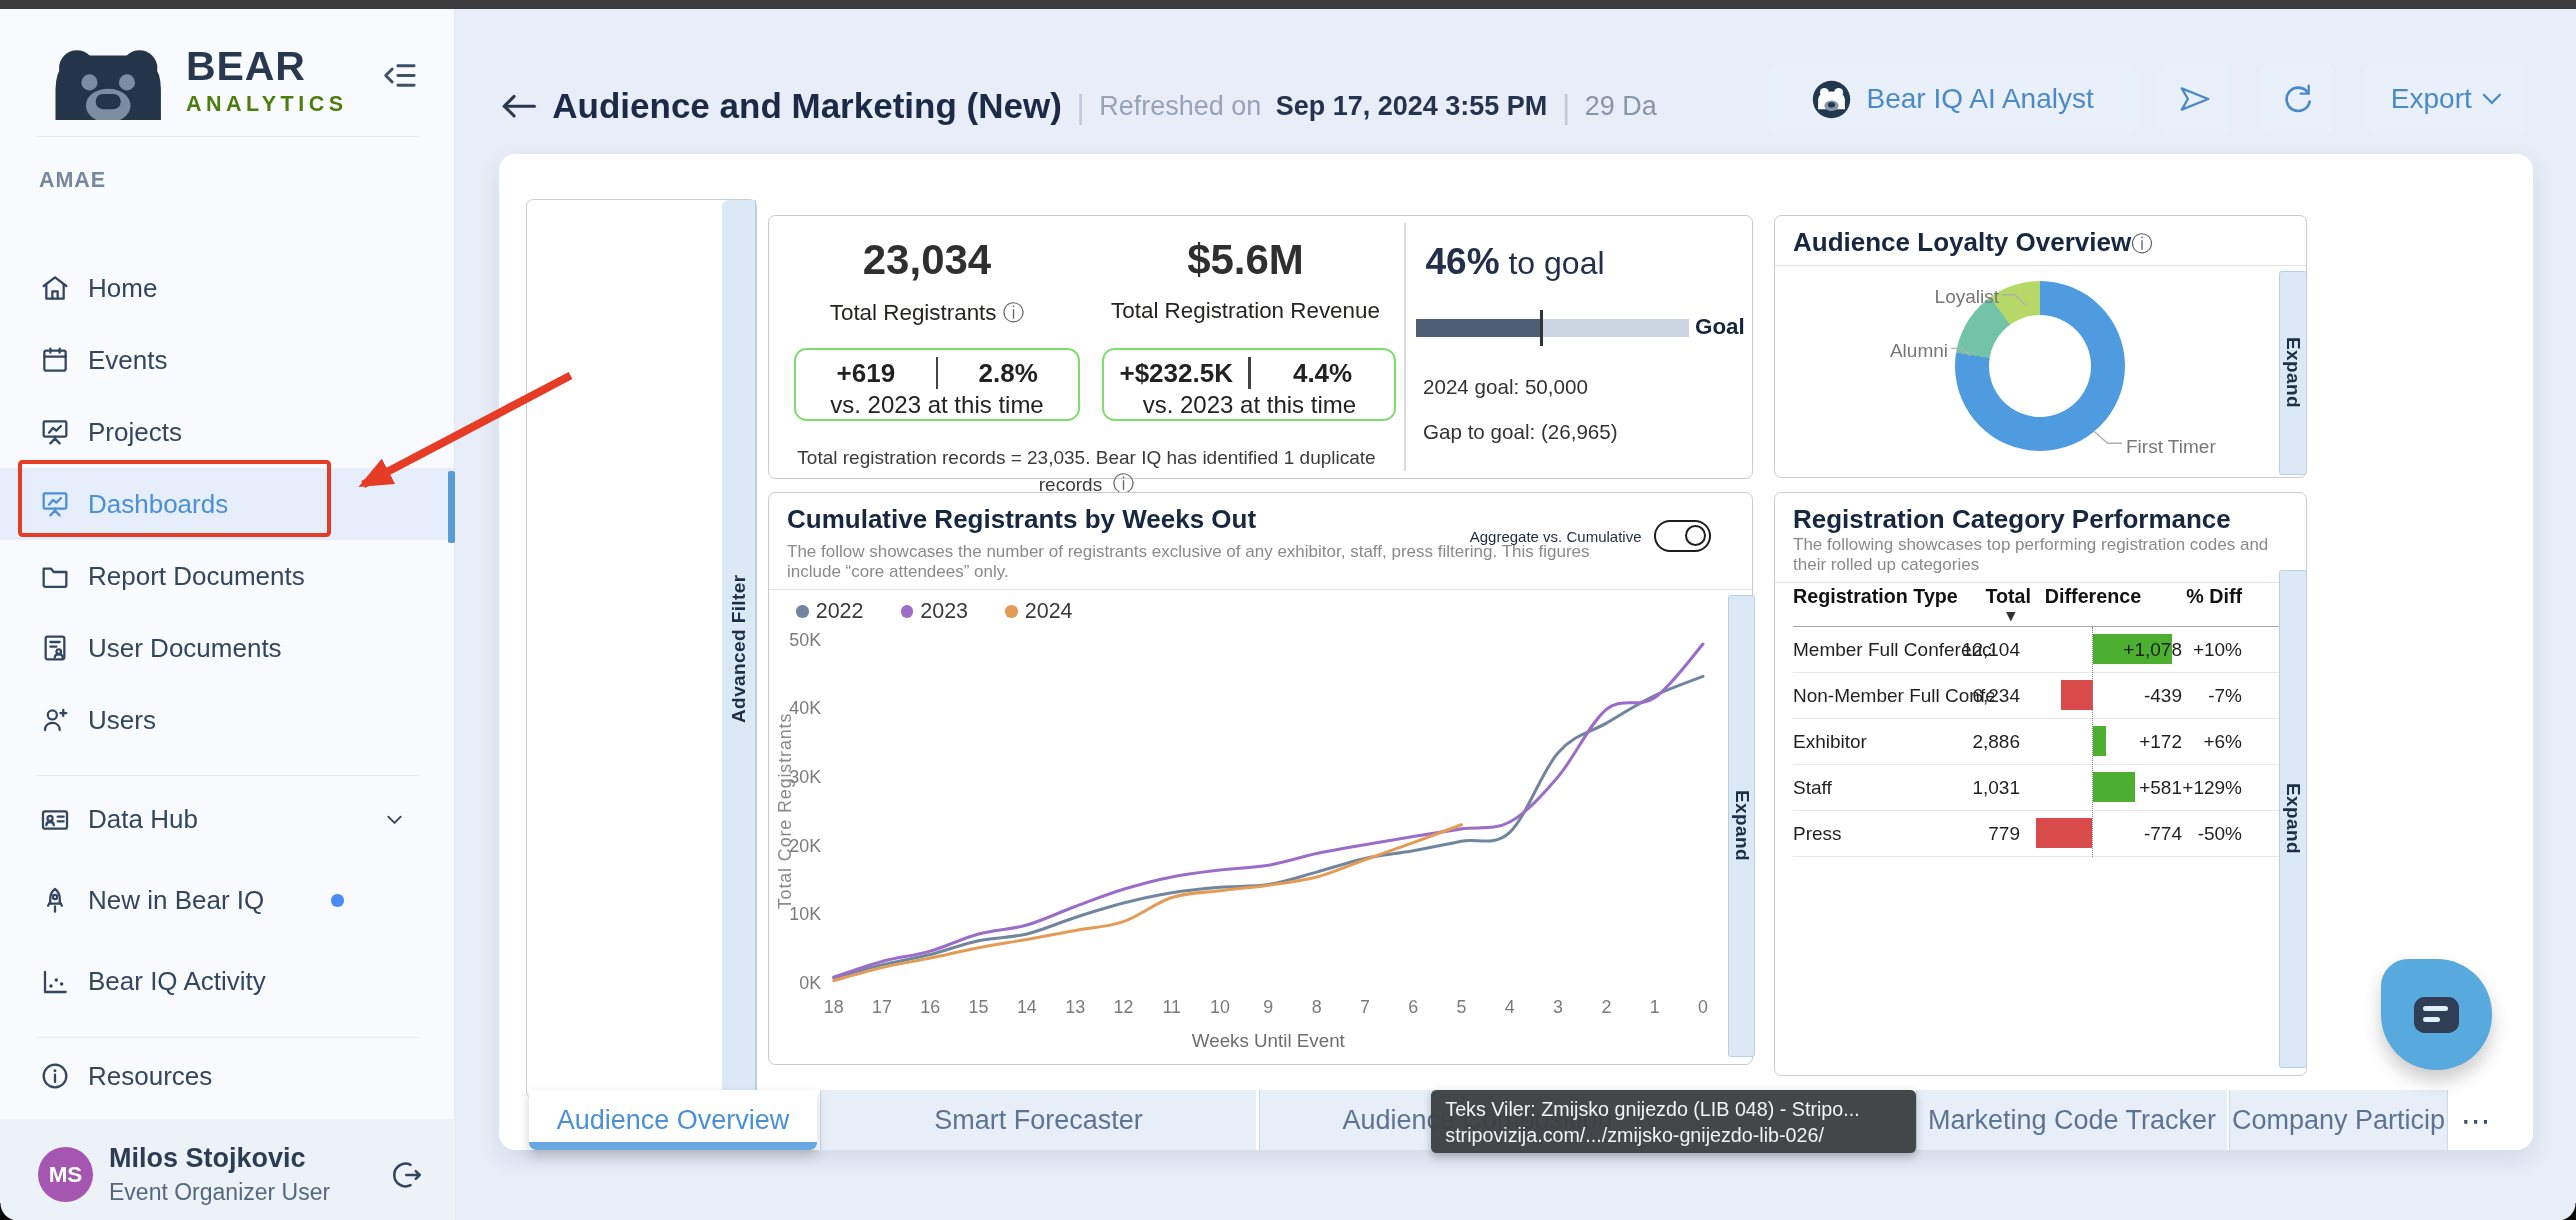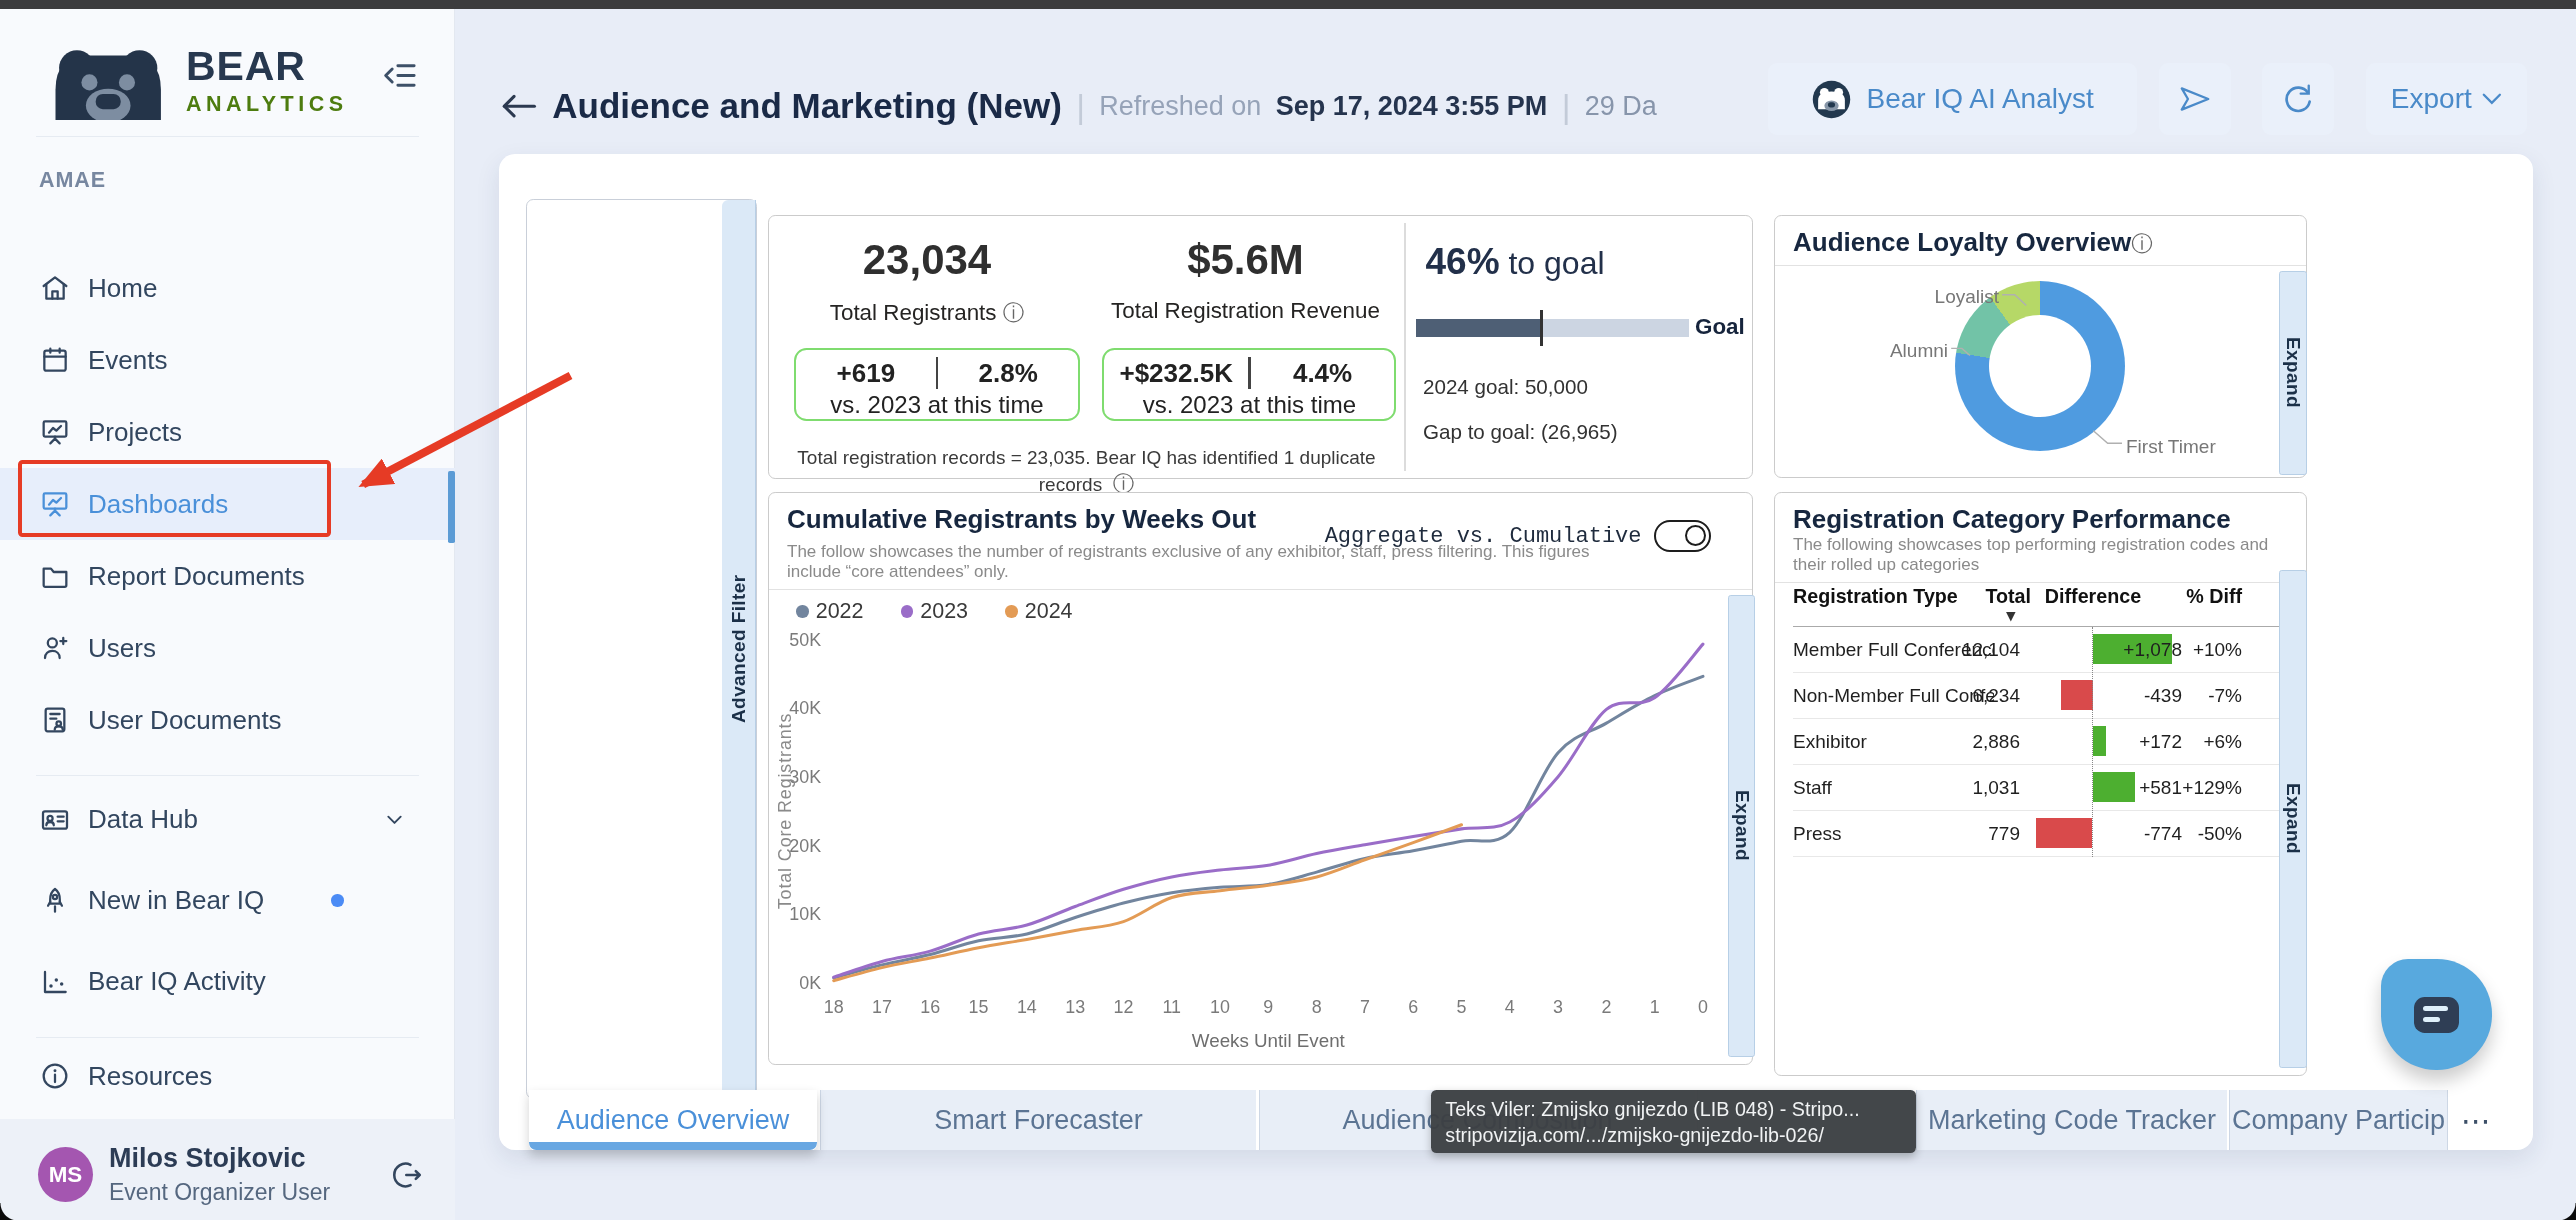--- a/index.html
+++ b/index.html
@@ -127,21 +127,21 @@
   .tbar { position:absolute; top:7.2px; height:30px; }
   .tdl { position:absolute; left:300px; top:11.6px; width:89px; text-align:right; z-index:2; }
   .tp { position:absolute; left:376px; top:11.6px; width:73px; text-align:right; }
   .centerline { position:absolute; left:299px; top:0; bottom:0; width:0; border-left:1.8px dotted #888; z-index:1; }
 
   
   .line-card { left:269px; top:338px; width:985px; height:573px; }
   .line-card .card-head { height:97px; }
   .line-card .card-sub { margin-top:7.2px; width:841px; }
   .toggle-wrap { position:absolute; right:41px; top:27px; display:flex; align-items:center; gap:12.5px; }
-  .toggle-label { font-size:22px; color:#1f2b3d;font-family:Liberation Mono, monospace; }
+  .toggle-label { font-size:15px; color:#1f2b3d; }
   .toggle { position:relative; width:57px; height:32px; border:2.7px solid #1d1d1d; border-radius:16px; background:#fff; cursor:pointer; }
   .knob { position:absolute; right:2.7px; top:2.7px; width:21.5px; height:21.5px; border:2.7px solid #1d1d1d; border-radius:50%; background:#fff; }
   .legend { position:absolute; left:27px; top:106px; display:flex; gap:37px; font-size:21.5px; color:#3a3a3a; }
   .legend .li { display:flex; align-items:center; gap:7.2px; }
   .legend .dot { width:12.5px; height:12.5px; border-radius:50%; }
   .line-svg { position:absolute; left:7.2px; top:132px; }
   .line-card .vstrip { left:959px; top:102px; width:27px; height:462px; }
 
   
   .tab { position:absolute; top:936px; height:60px; display:flex; align-items:center; justify-content:center; font-size:27px; cursor:pointer; overflow:hidden; white-space:nowrap; }
@@ -227,34 +227,34 @@
       <span class="nlabel">Dashboards</span>
         </div>
         <div class="nav-item">
           <span class="nicon"><svg viewBox="0 0 24 24" fill="none" stroke="currentColor" stroke-width="1.7" stroke-linecap="round" stroke-linejoin="round">
               <path d="M3.5 6.5 h5.5 l2 2.5 h9.5 v10 a1.2 1.2 0 0 1 -1.2 1.2 h-14.6 a1.2 1.2 0 0 1 -1.2 -1.2 z"></path>
             </svg></span>
       <span class="nlabel">Report Documents</span>
         </div>
         <div class="nav-item">
           <span class="nicon"><svg viewBox="0 0 24 24" fill="none" stroke="currentColor" stroke-width="1.7" stroke-linecap="round" stroke-linejoin="round">
-              <circle cx="10" cy="8.2" r="3.4"></circle>
-              <path d="M4.5 19.5 c0-3.4 2.4-5.3 5.5-5.3 s5.5 1.9 5.5 5.3"></path>
-              <path d="M18.2 4.5 V9 M16 6.8 H20.5"></path>
-            </svg></span>
-      <span class="nlabel">Users</span>
-        </div>
-        <div class="nav-item">
-          <span class="nicon"><svg viewBox="0 0 24 24" fill="none" stroke="currentColor" stroke-width="1.7" stroke-linecap="round" stroke-linejoin="round">
               <rect x="5" y="3.5" width="14" height="17" rx="1.5"></rect>
               <path d="M8.5 7.5 H15.5 M8.5 11 H13"></path>
               <circle cx="14.8" cy="14.8" r="1.7"></circle>
               <path d="M11.8 19.3 c0-1.5 1.3-2.5 3-2.5 s3 1 3 2.5"></path>
             </svg></span>
       <span class="nlabel">User Documents</span>
+        </div>
+        <div class="nav-item">
+          <span class="nicon"><svg viewBox="0 0 24 24" fill="none" stroke="currentColor" stroke-width="1.7" stroke-linecap="round" stroke-linejoin="round">
+              <circle cx="10" cy="8.2" r="3.4"></circle>
+              <path d="M4.5 19.5 c0-3.4 2.4-5.3 5.5-5.3 s5.5 1.9 5.5 5.3"></path>
+              <path d="M18.2 4.5 V9 M16 6.8 H20.5"></path>
+            </svg></span>
+      <span class="nlabel">Users</span>
         </div>
       </nav>
     <div class="sdivider" style="top:766px"></div>
     <nav id="nav2" class="nav nav2" style="top:770px">
         <div class="nav-item">
           <span class="nicon"><svg viewBox="0 0 24 24" fill="none" stroke="currentColor" stroke-width="1.7" stroke-linecap="round" stroke-linejoin="round">
               <rect x="3" y="5.5" width="18" height="13" rx="1.5"></rect>
               <circle cx="8.3" cy="10.8" r="1.9"></circle>
               <path d="M5.5 16 c0-1.6 1.3-2.5 2.8-2.5 s2.8 .9 2.8 2.5 M14 9.5 H18.5 M14 13 H18.5"></path>
             </svg></span>

